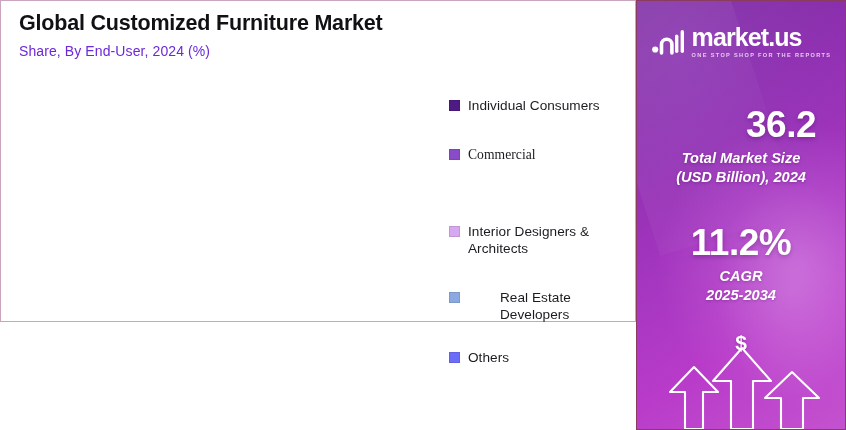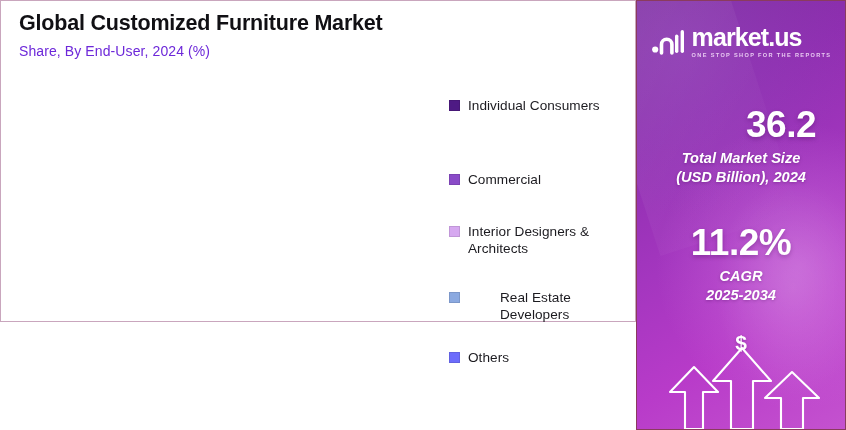--- a/index.html
+++ b/index.html
@@ -121,21 +121,21 @@
 
     <div class="title">Global Customized Furniture Market</div>
     <div class="subtitle">Share, By End-User, 2024 (%)</div>
 
 
     <div class="legend" id="legend">
         <div class="legend-item" style="top: 0px;">
           <span class="swatch" style="background: rgb(78, 26, 132);"></span>
           <span class="legend-label">Individual Consumers</span>
         </div>
-        <div class="legend-item" style="top: 74px;">
+        <div class="legend-item" style="top: 49px; font-family: Liberation Serif, serif;">
           <span class="swatch" style="background: rgb(138, 75, 200);"></span>
           <span class="legend-label">Commercial</span>
         </div>
         <div class="legend-item" style="top: 126px;">
           <span class="swatch" style="background: rgb(214, 168, 240);"></span>
           <span class="legend-label">Interior Designers &amp; Architects</span>
         </div>
         <div class="legend-item" style="top: 192px; gap: 32px;">
           <span class="swatch" style="background: rgb(139, 169, 224);"></span>
           <span class="legend-label">Real Estate Developers</span>

